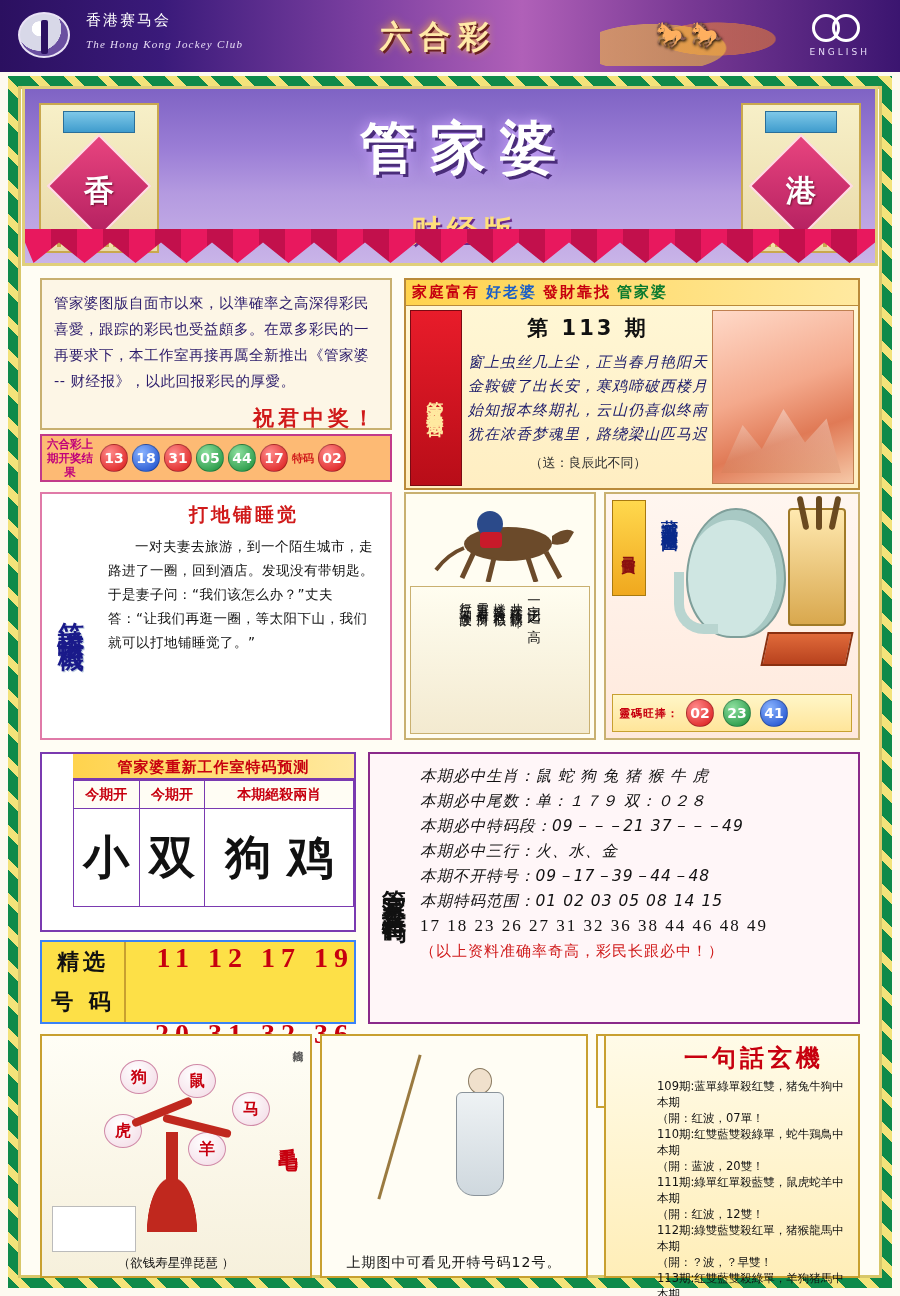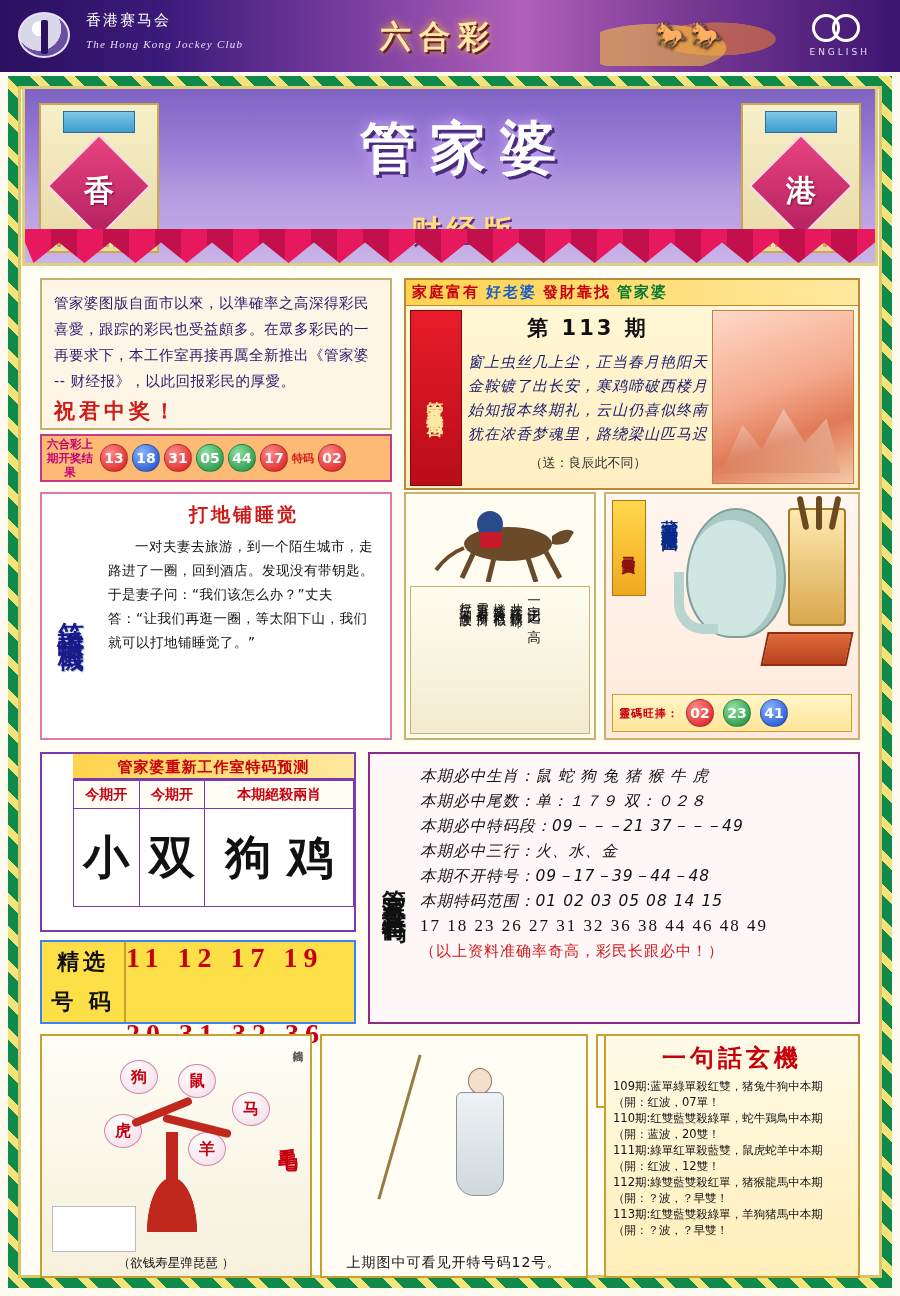--- a/index.html
+++ b/index.html
@@ -136,22 +136,22 @@
   .panel { position: absolute; }
 
   
   .intro {
     left: 40px; top: 278px; width: 352px; height: 152px;
     background: #fdf6e6; border: 2px solid #c8b070;
     padding: 10px 12px;
     color: #2a1a6a; font-size: 14.5px; line-height: 26px; letter-spacing: .5px;
   }
   .intro .wish {
-    color: #d01a1a; font-size: 21px; font-weight: bold; text-align: left;
-    letter-spacing: 4px; margin-top: 4px;
+    color: #d01a1a; font-size: 21px; font-weight: bold; text-align: right;
+    letter-spacing: 4px; margin-top: 11px;
   }
 
   
   .lastdraw {
     left: 40px; top: 434px; width: 352px; height: 48px;
     background: #fdba74; border: 2px solid #c23a8a;
     display: flex; align-items: center;
   }
   .lastdraw .lbl {
     width: 56px; font-size: 11.5px; line-height: 14px; color: #c1007a; text-align: center;
@@ -333,21 +333,21 @@
     left: 40px; top: 940px; width: 316px; height: 84px;
     background: #fde047; border: 2px solid #3b82f6;
     display: flex;
   }
   .selnum .sl {
     width: 84px; border-right: 2px solid #c8a030;
     display: flex; flex-direction: column; align-items: center; justify-content: space-around;
     font-size: 22px; font-weight: bold; color: #111; letter-spacing: 4px;
   }
   .selnum .sr {
-    flex: 1; display: flex; flex-direction: column; justify-content: space-around; align-items: flex-start;
+    flex: 1; display: flex; flex-direction: column; justify-content: space-around; align-items: flex-end;
     font-size: 28px; font-weight: bold; color: #c7000f; letter-spacing: 6px;
     font-family: "Liberation Serif", serif;
     gap: 44px;
   }
 
   
   .bigbox {
     left: 368px; top: 752px; width: 492px; height: 272px;
     background: #fff6f8; border: 2px solid #8a2a8a;
   }
@@ -436,21 +436,21 @@
   .decode .ico {
     margin: 6px auto 2px; width: 54px; height: 34px;
     background: linear-gradient(135deg,#bfe8c0,#6fc070); border: 1px solid #3f8a50;
     transform: skewX(-10deg);
   }
   .decode .t { font-size: 13px; color: #111; }
 
   
   .oneline {
     left: 604px; top: 1034px; width: 256px; height: 244px;
-    background: linear-gradient(180deg,#fffbe8,#ffeeb8); border: 2px solid #c8a030;
+    background: linear-gradient(180deg,#fffbe8,#ffeeb8); border: 2px solid #c8a030; padding-left: 44px;
   }
   .oneline .ot {
     text-align: center; font-size: 24px; font-weight: bold; color: #c7000f;
     letter-spacing: 4px; margin: 6px 0 4px; text-shadow: 1px 1px 0 #ffd;
   }
   .oneline .entry { font-size: 11.5px; line-height: 16px; color: #111; padding: 0 7px; }
   .oneline .entry .ans { color: #111; }
 </style>
 </head>
 <body>

